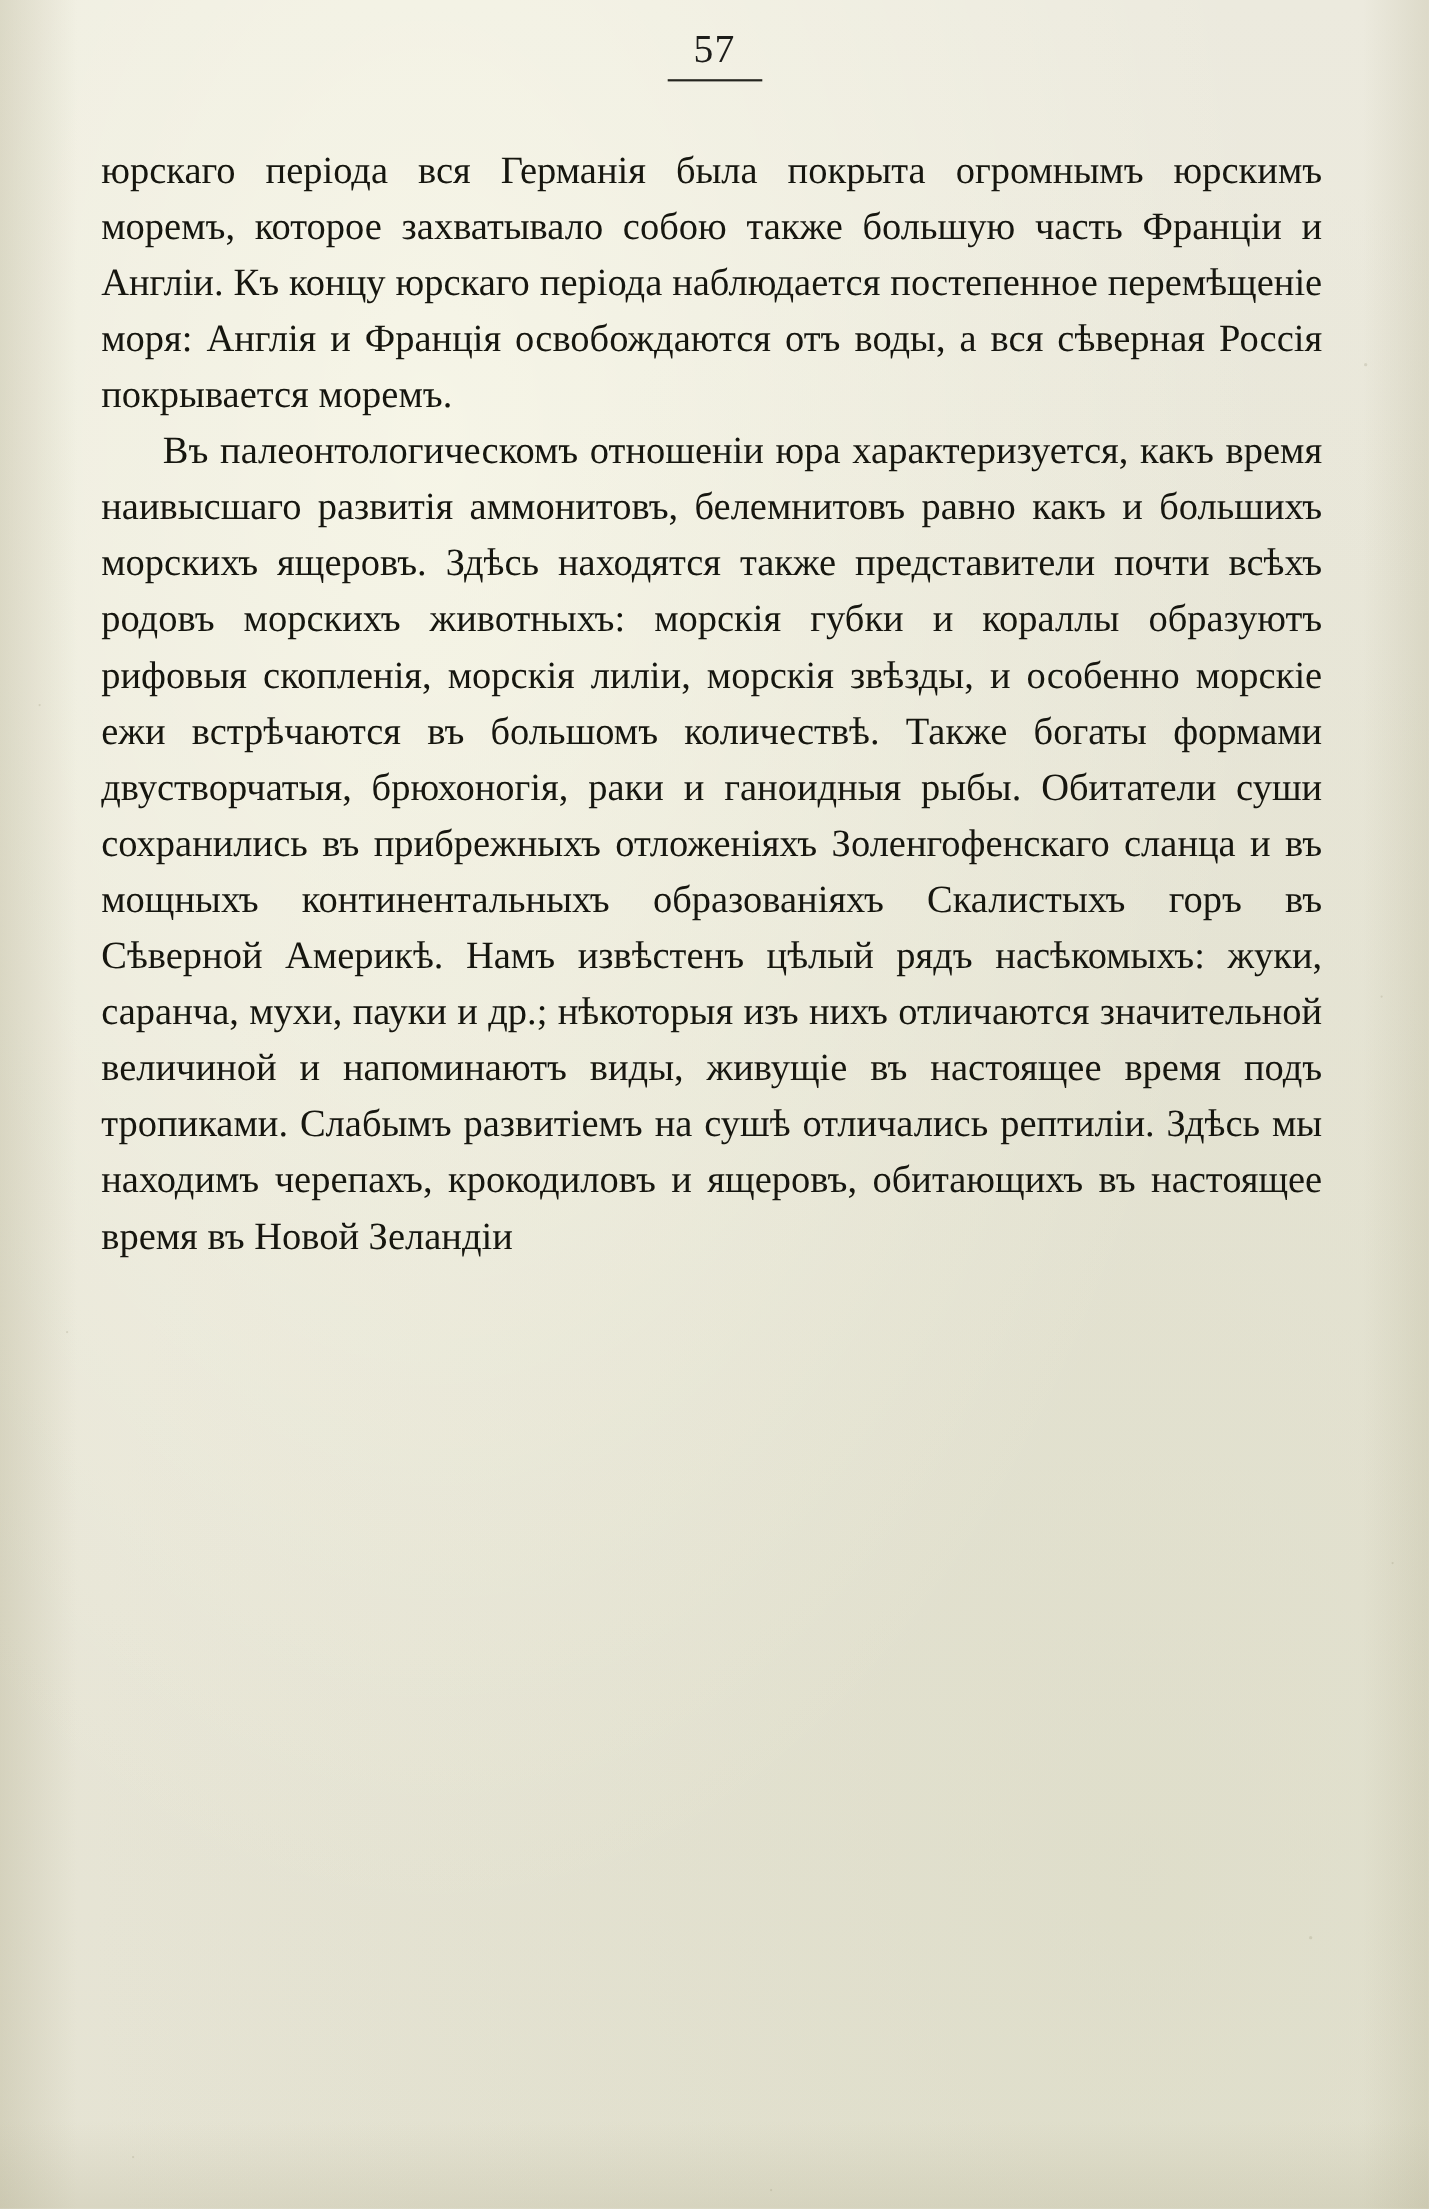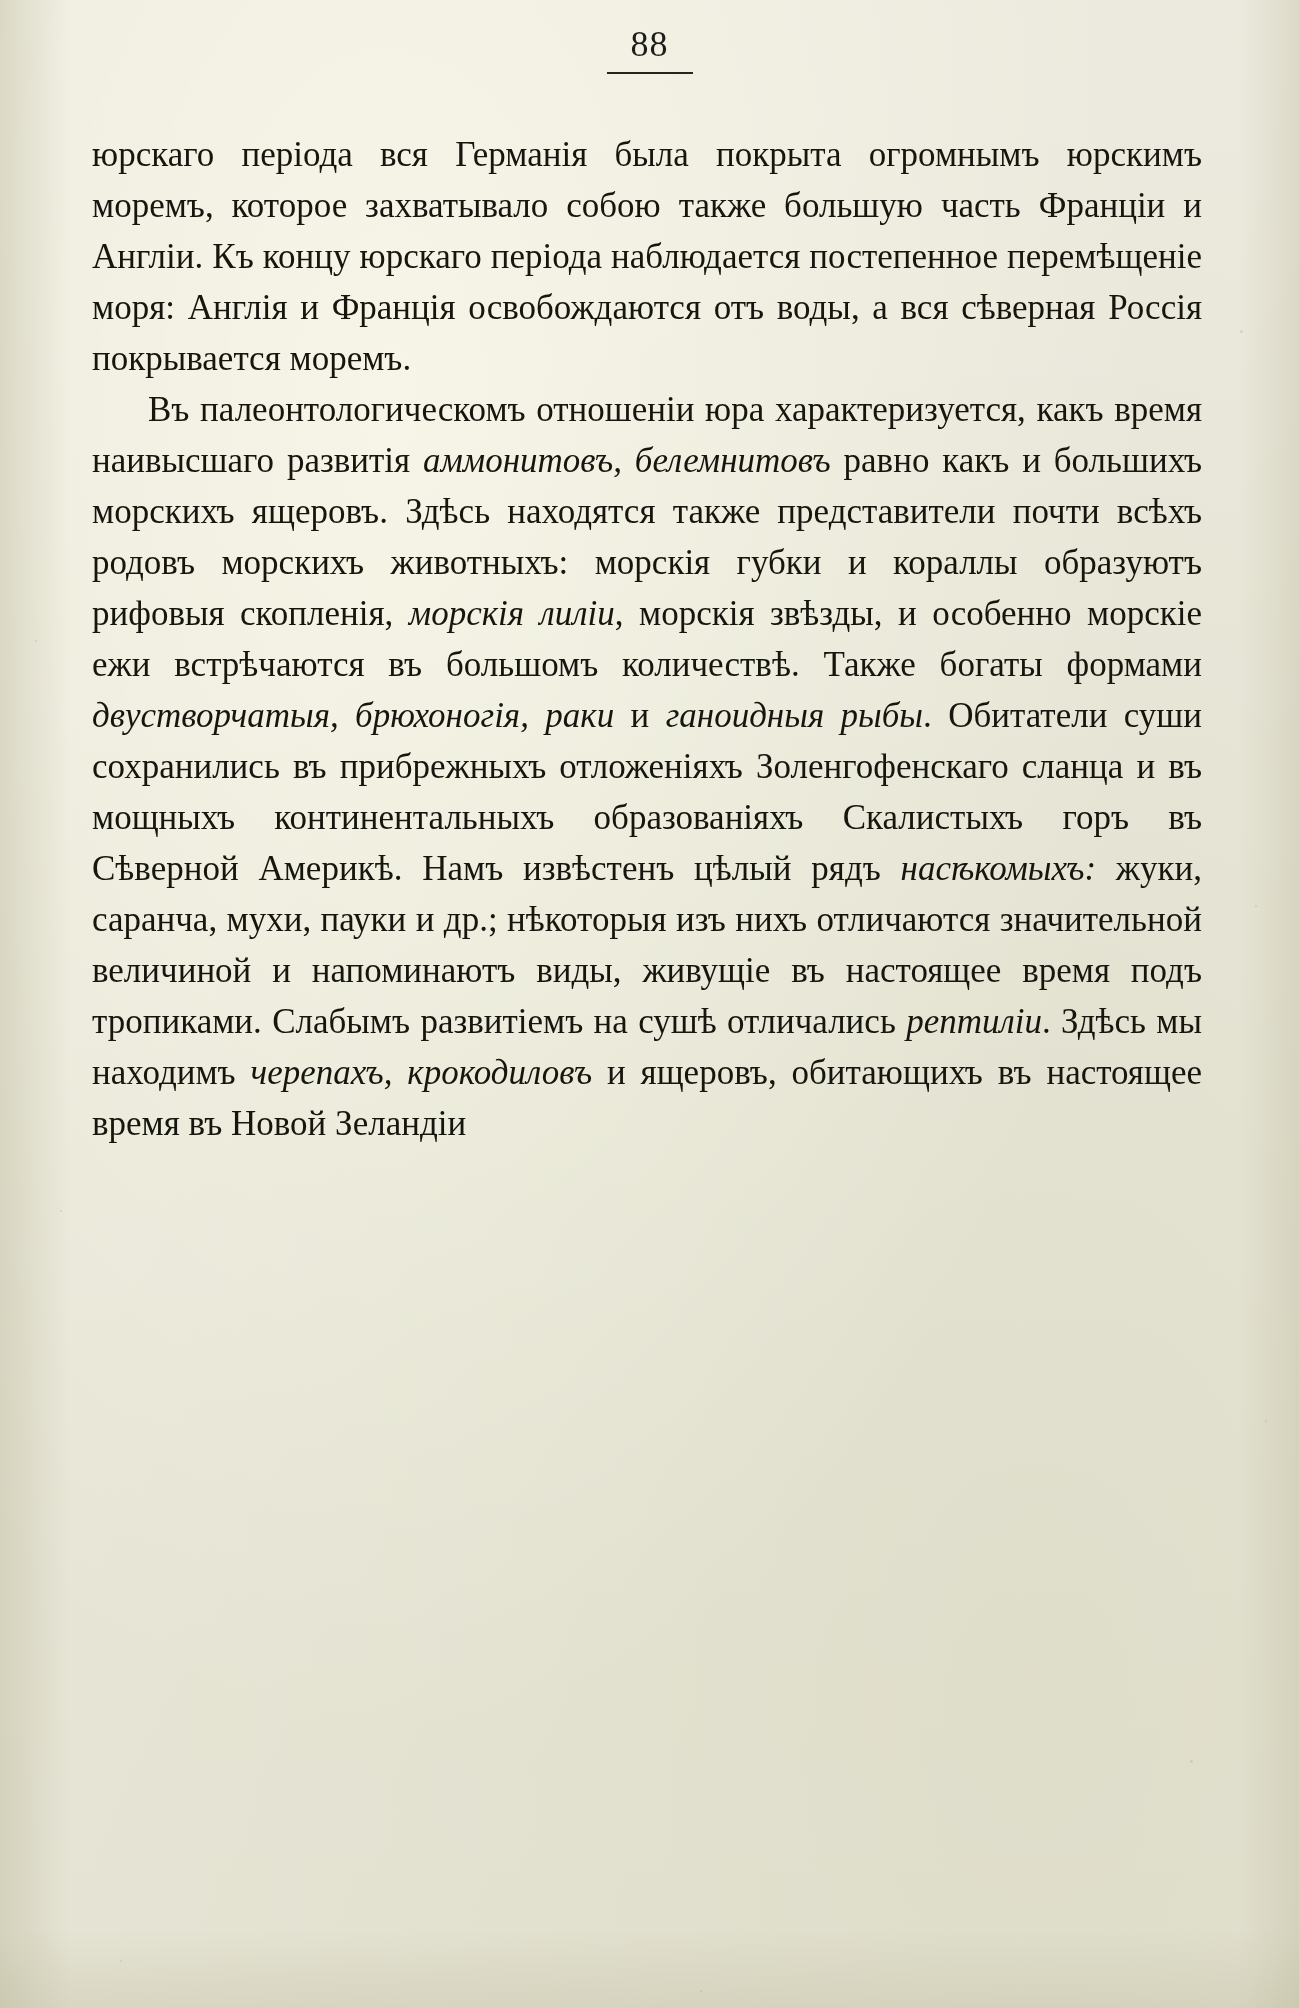--- a/index.html
+++ b/index.html
@@ -55,21 +55,20 @@
     text-align: justify;
     text-justify: inter-word;
   }
   .body-text p {
     margin: 0;
   }
   .body-text p.indent {
     text-indent: 56px;
   }
   .it {
-    font-style: italic;
   }
   
   .speckle {
     position: absolute;
     border-radius: 50%;
     background: rgba(120,115,85,0.18);
     pointer-events: none;
   }
   .edge-shade-left {
     position: absolute;
@@ -93,21 +92,21 @@
 </head>
 <body>
 
 <div class="page">
 
   <div class="edge-shade-left"></div>
   <div class="edge-shade-right"></div>
   <div class="edge-shade-bottom"></div>
 
   <div class="page-number-wrap">
-    <div class="page-number">88</div>
+    <div class="page-number">57</div>
     <div class="rule"></div>
   </div>
 
   <div class="body-text" id="body-text">
       <p><span>юрскаго періода вся Германія была покрыта огромнымъ юрскимъ моремъ, которое захватывало собою также большую часть Франціи и Англіи. Къ концу юрскаго періода наблюдается постепенное перемѣщеніе моря: Англія и Франція освобождаются отъ воды, а вся сѣверная Россія покрывается моремъ.</span></p>
       <p class="indent"><span>Въ палеонтологическомъ отношеніи юра характеризуется, какъ время наивысшаго развитія </span><span class="it">аммонитовъ, белемнитовъ</span><span> равно какъ и большихъ морскихъ ящеровъ. Здѣсь находятся также представители почти всѣхъ родовъ морскихъ животныхъ: морскія губки и кораллы образуютъ рифовыя скопленія, </span><span class="it">морскія лиліи</span><span>, морскія звѣзды, и особенно морскіе ежи встрѣчаются въ большомъ количествѣ. Также богаты формами </span><span class="it">двустворчатыя, брюхоногія, раки</span><span> и </span><span class="it">ганоидныя рыбы</span><span>. Обитатели суши сохранились въ прибрежныхъ отложеніяхъ Золенгофенскаго сланца и въ мощныхъ континентальныхъ образованіяхъ Скалистыхъ горъ въ Сѣверной Америкѣ. Намъ извѣстенъ цѣлый рядъ </span><span class="it">насѣкомыхъ:</span><span> жуки, саранча, мухи, пауки и др.; нѣкоторыя изъ нихъ отличаются значительной величиной и напоминаютъ виды, живущіе въ настоящее время подъ тропиками. Слабымъ развитіемъ на сушѣ отличались </span><span class="it">рептиліи</span><span>. Здѣсь мы находимъ </span><span class="it">черепахъ, крокодиловъ</span><span> и ящеровъ, обитающихъ въ настоящее время въ Новой Зеландіи</span></p>
     </div>
 
 <div class="speckle" style="left: 1240px; top: 330px; width: 3px; height: 3px;"></div>
     <div class="speckle" style="left: 1255px; top: 905px; width: 2px; height: 2px;"></div>

